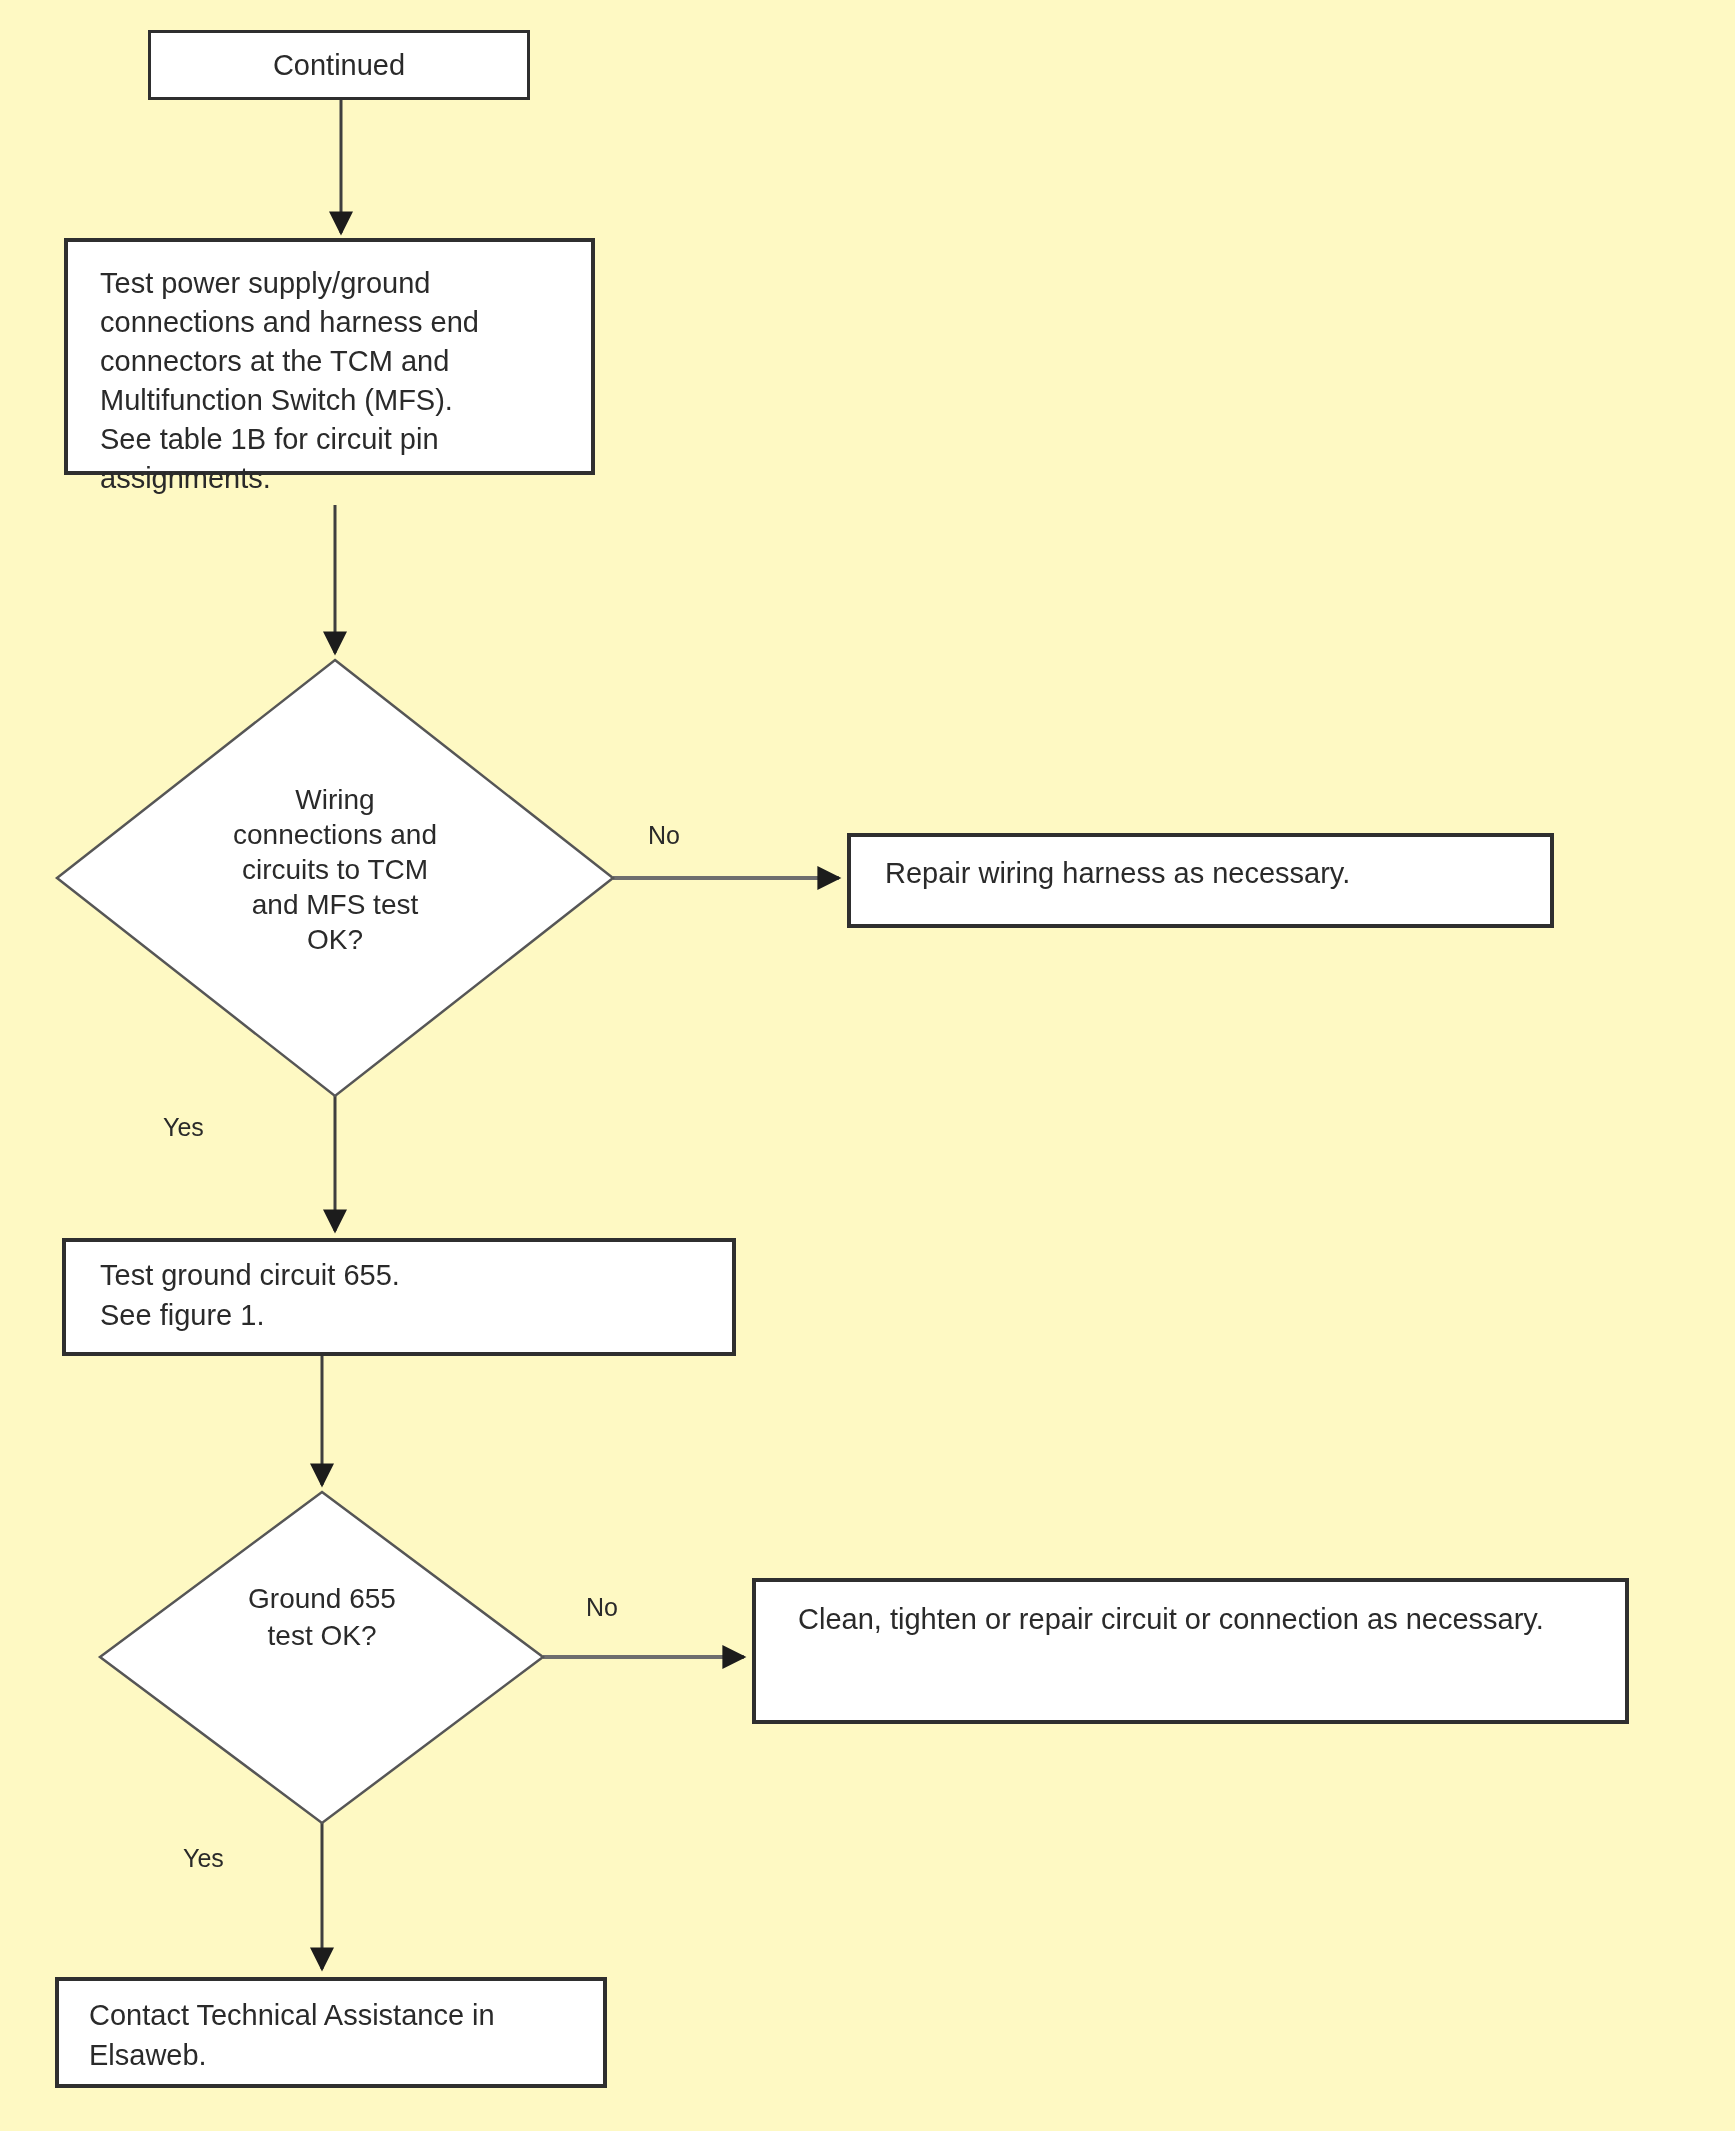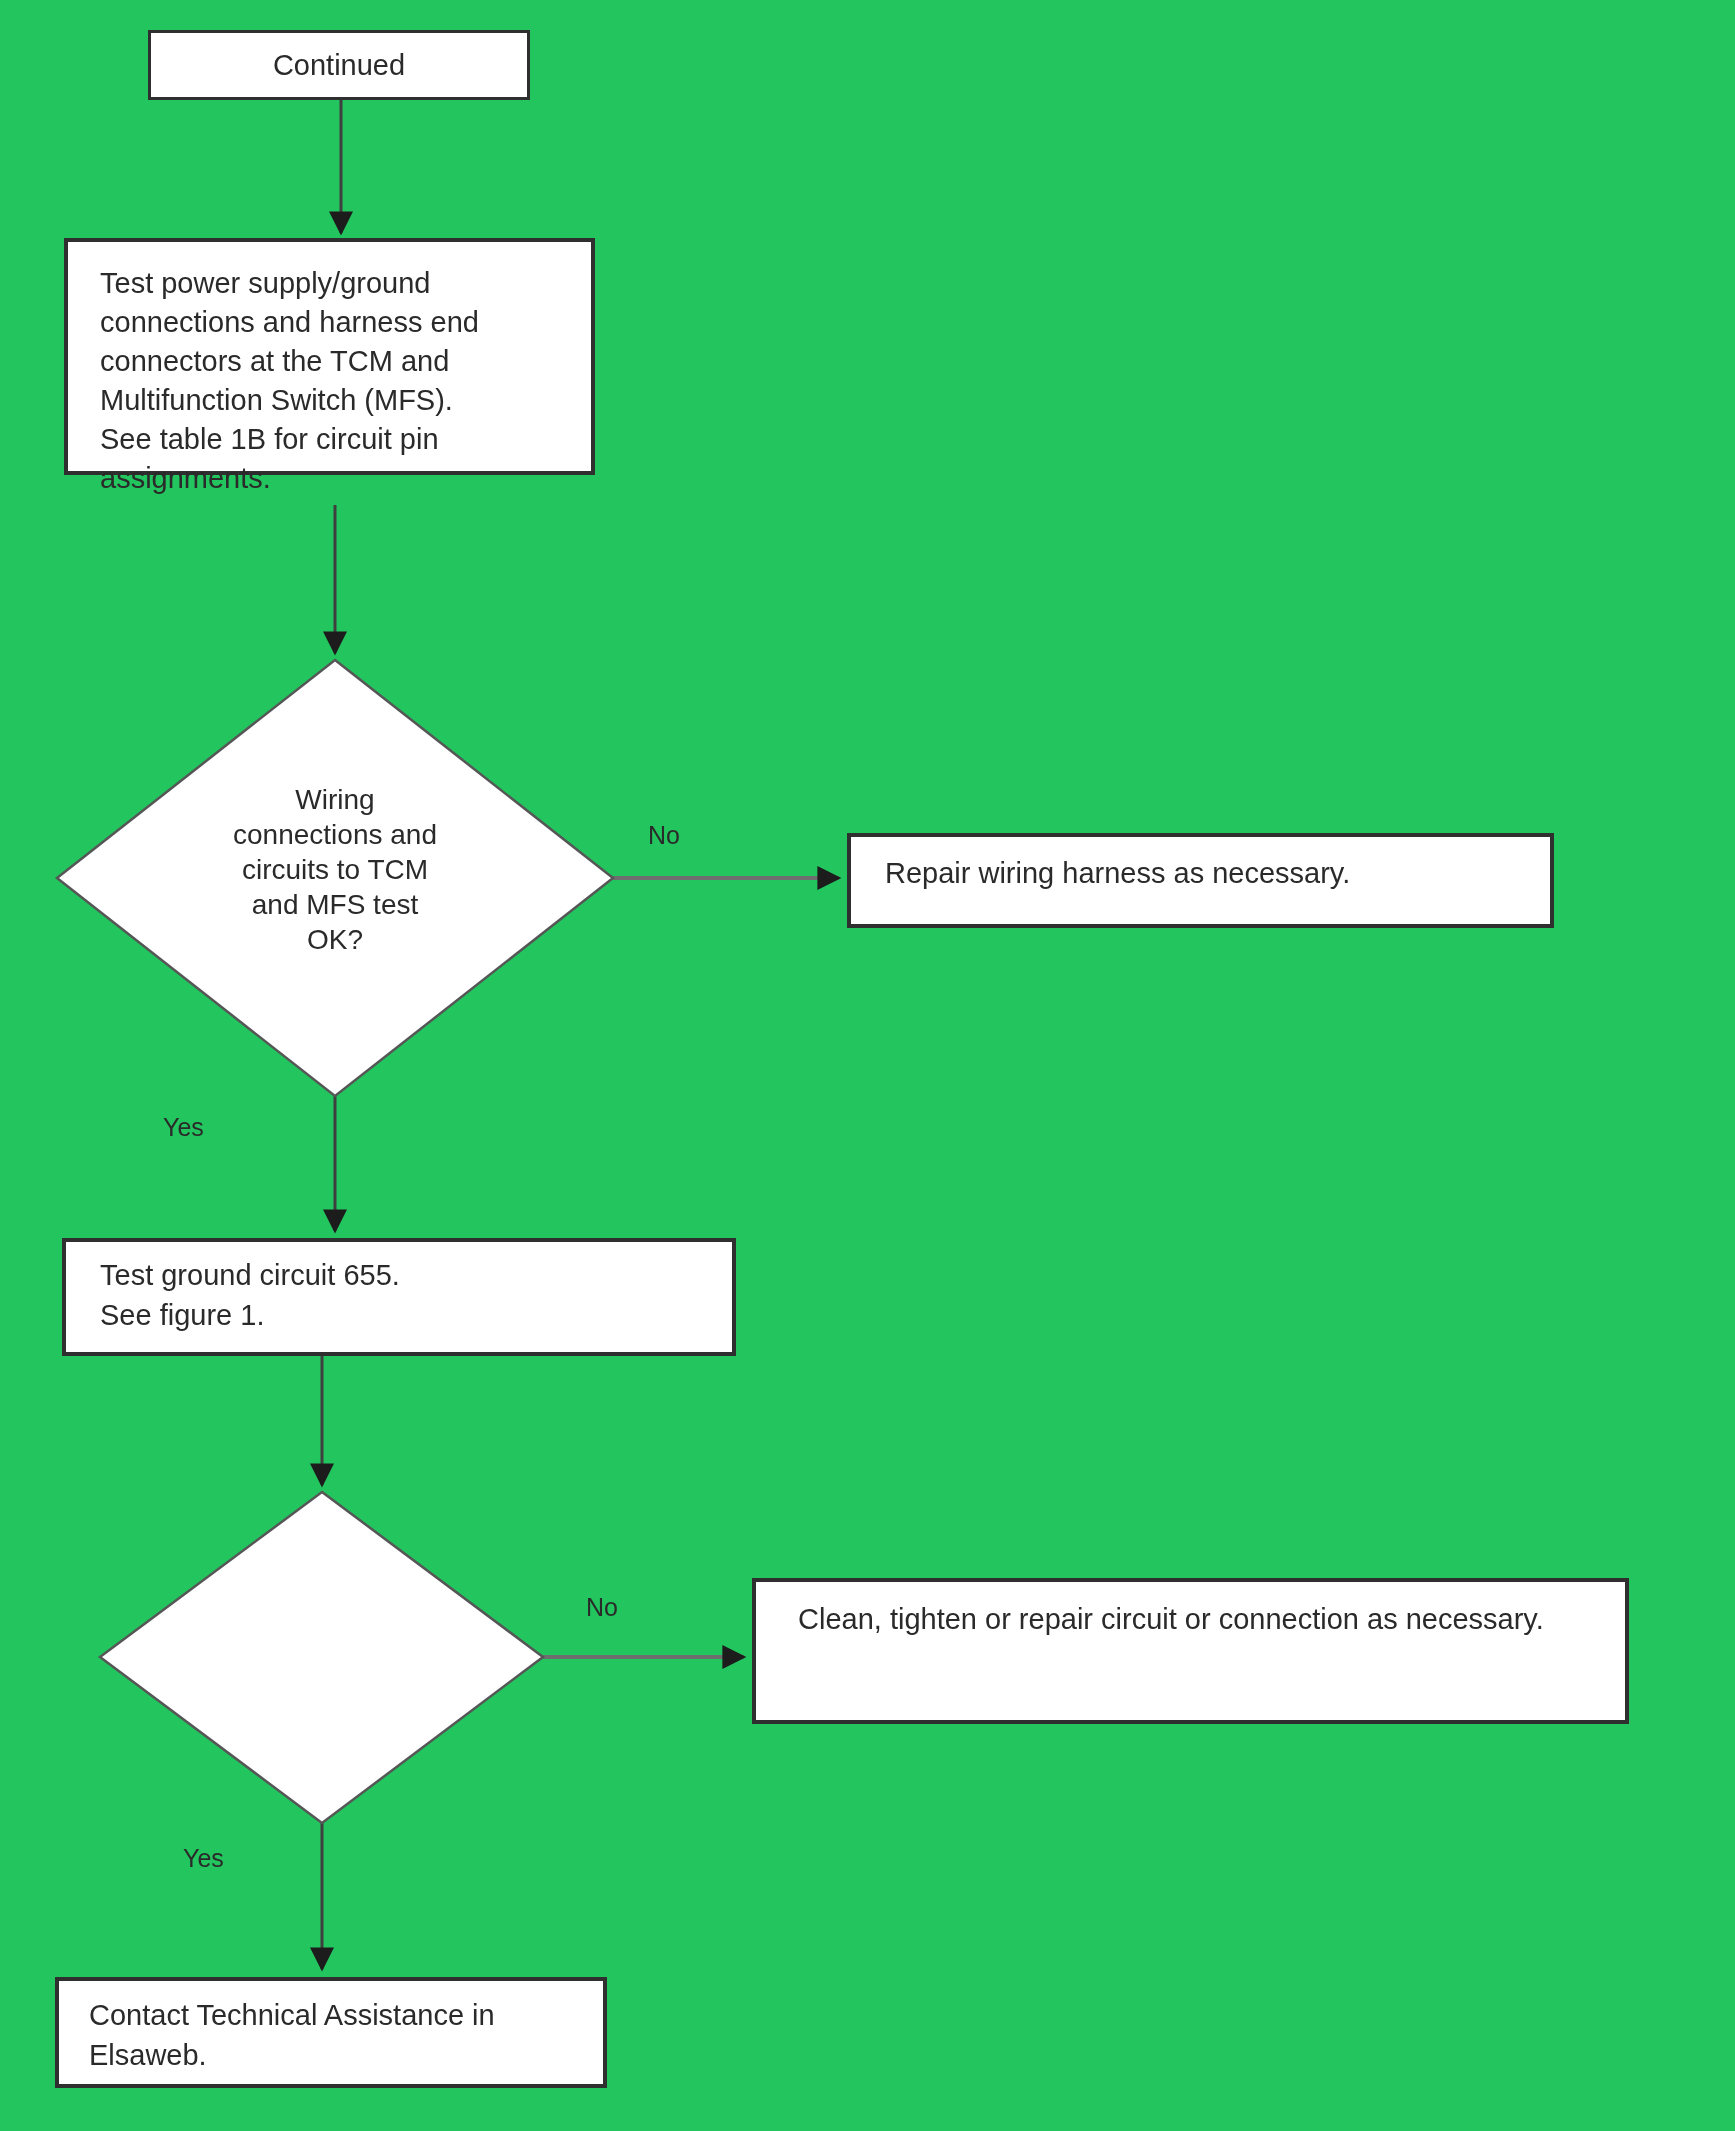--- a/index.html
+++ b/index.html
@@ -1,21 +1,21 @@
 <!DOCTYPE html>
 <html><head>
 <meta charset="utf-8">
 <style>
   * { margin: 0; padding: 0; box-sizing: border-box; }
   html, body { background: #ffffff; }
   .canvas {
     position: relative;
     width: 1735px;
     height: 2131px;
-    background: #22c55e;
+    background: #fef9c3;
     font-family: "Liberation Sans", sans-serif;
     color: #2a2a2a;
     overflow: hidden;
   }
   .layer {
     position: absolute;
     left: 0; top: 0;
     width: 1735px; height: 2131px;
   }
   .node {
@@ -108,20 +108,22 @@
 
   <div class="node" id="node-contact">Contact Technical Assistance in
 Elsaweb.</div>
 
   <div class="diamond-text" id="diamond-text-wiring">Wiring
 connections and
 circuits to TCM
 and MFS test
 OK?</div>
 
+  <div class="diamond-text" id="diamond-text-ground">Ground 655
+test OK?</div>
 
   <div class="edge-label" id="edge-label-no-1">No</div>
 
   <div class="edge-label" id="edge-label-yes-1">Yes</div>
 
   <div class="edge-label" id="edge-label-no-2">No</div>
 
   <div class="edge-label" id="edge-label-yes-2">Yes</div>
 
 </div>

